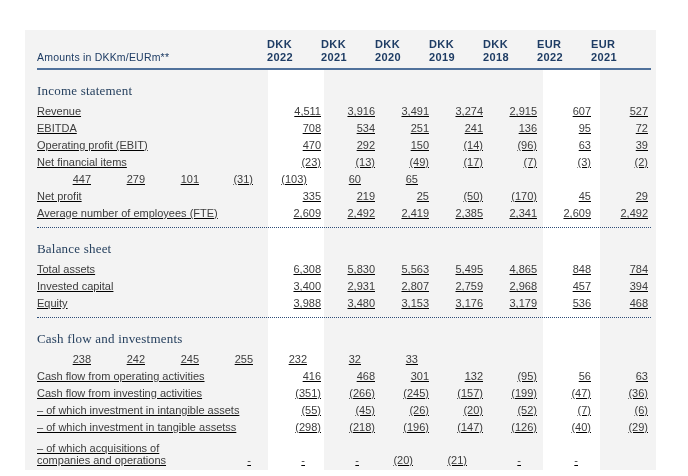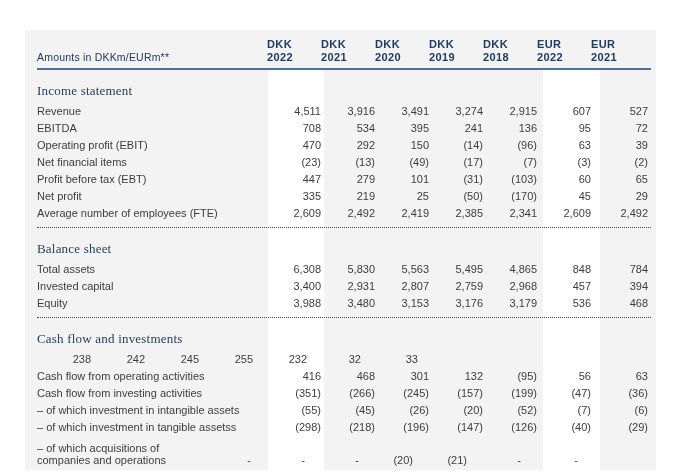--- a/index.html
+++ b/index.html
@@ -29,21 +29,21 @@
     color:#1e3c64;letter-spacing:0.4px;
   }
   .col-head:last-child{flex:0 0 57px;}
   .header-rule{
     height:0;border-bottom:2px solid #50719b;margin-top:4px;
   }
   .section-title{
     font-family:"Liberation Serif", serif;
     font-size:13px;color:#27415f;margin:13px 0 6px 0;letter-spacing:0.2px;
   }
-  .row{display:flex;align-items:baseline;height:17px;}
+  .row{display:flex;align-items:baseline;height:17px;text-decoration:underline;}
   .row-label{
     flex:0 0 230px;font-size:11px;color:#3d3d3d;line-height:13px;
     white-space:nowrap;overflow:hidden;
   }
   .cell{
     flex:0 0 54px;text-align:right;font-size:11px;color:#3d3d3d;
   }
   .cell:last-child{flex:0 0 57px;}
   .row-tall{height:30px;align-items:flex-end;padding-bottom:2px;box-sizing:border-box;}
   .row-tall .row-label{white-space:normal;max-width:160px;line-height:12px;}
@@ -95,21 +95,21 @@
           <div class="cell">3,491</div>
           <div class="cell">3,274</div>
           <div class="cell">2,915</div>
           <div class="cell">607</div>
           <div class="cell">527</div>
         </div>
         <div class="row">
           <div class="row-label">EBITDA</div>
           <div class="cell">708</div>
           <div class="cell">534</div>
-          <div class="cell">395</div>
+          <div class="cell">251</div>
           <div class="cell">241</div>
           <div class="cell">136</div>
           <div class="cell">95</div>
           <div class="cell">72</div>
         </div>
         <div class="row">
           <div class="row-label">Operating profit (EBIT)</div>
           <div class="cell">470</div>
           <div class="cell">292</div>
           <div class="cell">150</div>
@@ -122,21 +122,20 @@
           <div class="row-label">Net financial items</div>
           <div class="cell">(23)</div>
           <div class="cell">(13)</div>
           <div class="cell">(49)</div>
           <div class="cell">(17)</div>
           <div class="cell">(7)</div>
           <div class="cell">(3)</div>
           <div class="cell">(2)</div>
         </div>
         <div class="row">
-          <div class="row-label">Profit before tax (EBT)</div>
           <div class="cell">447</div>
           <div class="cell">279</div>
           <div class="cell">101</div>
           <div class="cell">(31)</div>
           <div class="cell">(103)</div>
           <div class="cell">60</div>
           <div class="cell">65</div>
         </div>
         <div class="row">
           <div class="row-label">Net profit</div>

